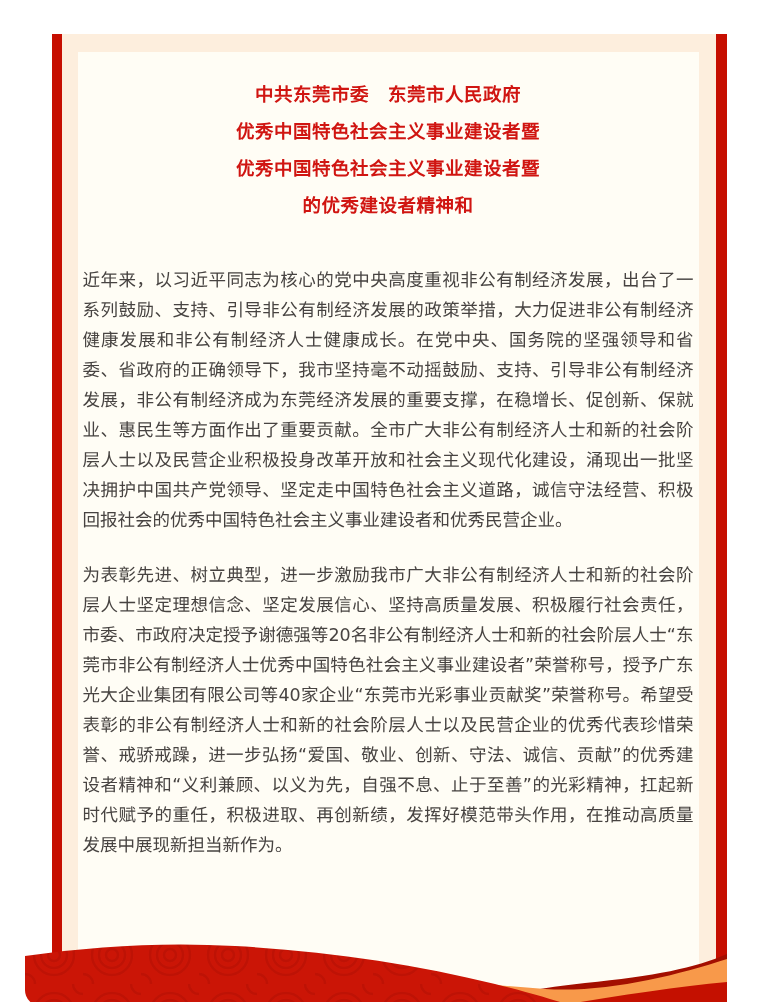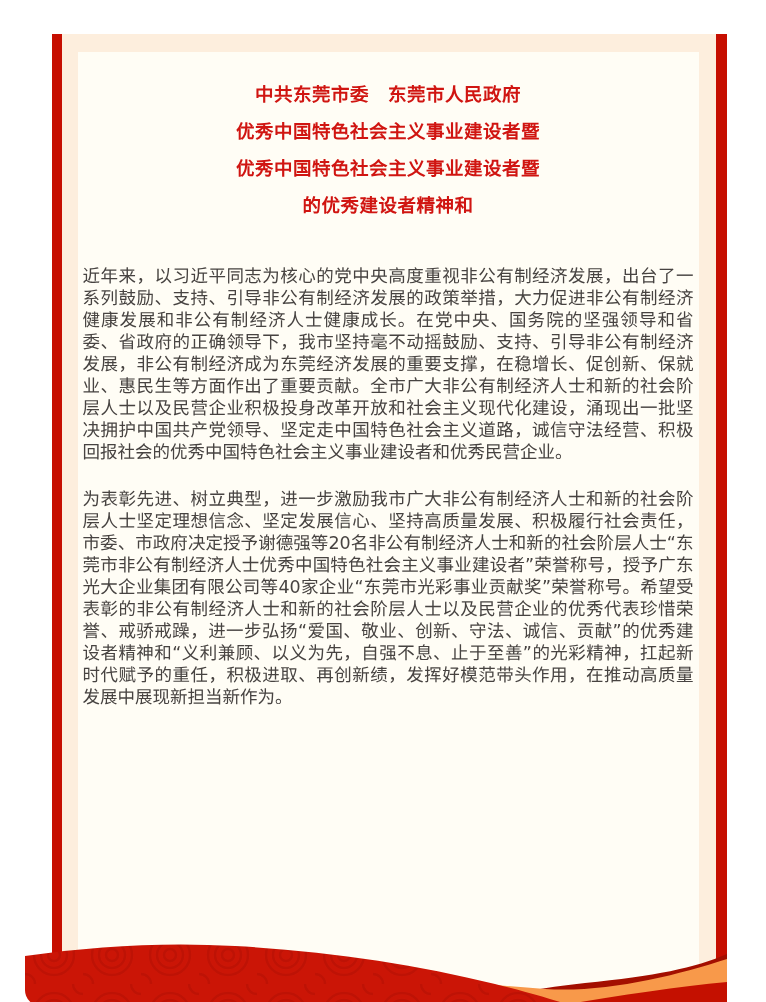--- a/index.html
+++ b/index.html
@@ -46,21 +46,21 @@
     color:var(--title-red);
     font-size:18.5px;
     line-height:37px;
     font-weight:bold;
     letter-spacing:0.5px;
   }
   .doc-body{
     margin-top:41px;
     color:var(--body-text);
     font-size:17.5px;
-    line-height:22px;
+    line-height:30px;
     text-align:justify;
   }
   .doc-body p{
     margin:0 0 24.6px 0;
   }
   
   .wave-wrap{
     position:absolute;
     left:0;bottom:0;
     width:702px;height:80px;

